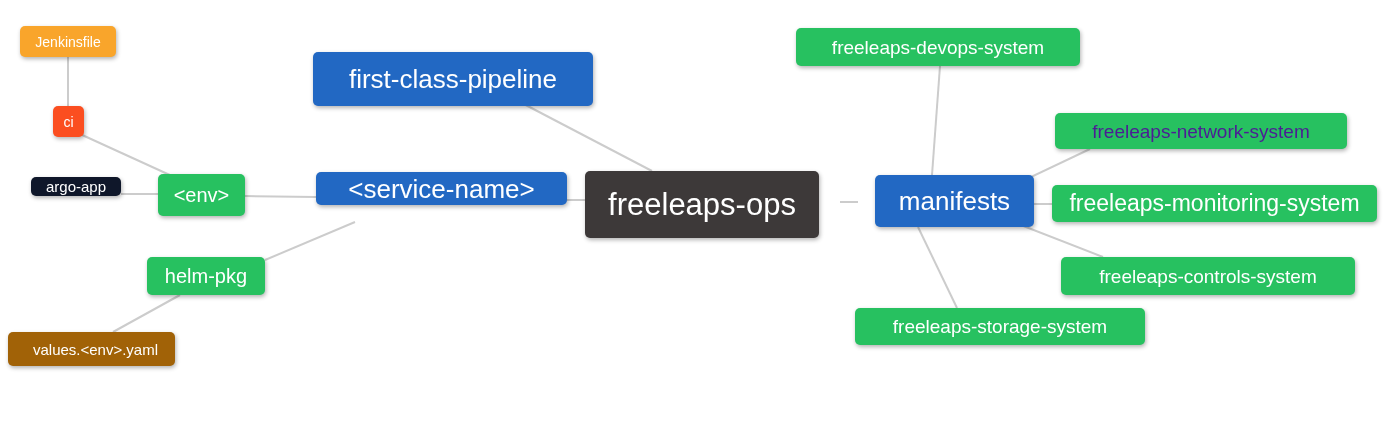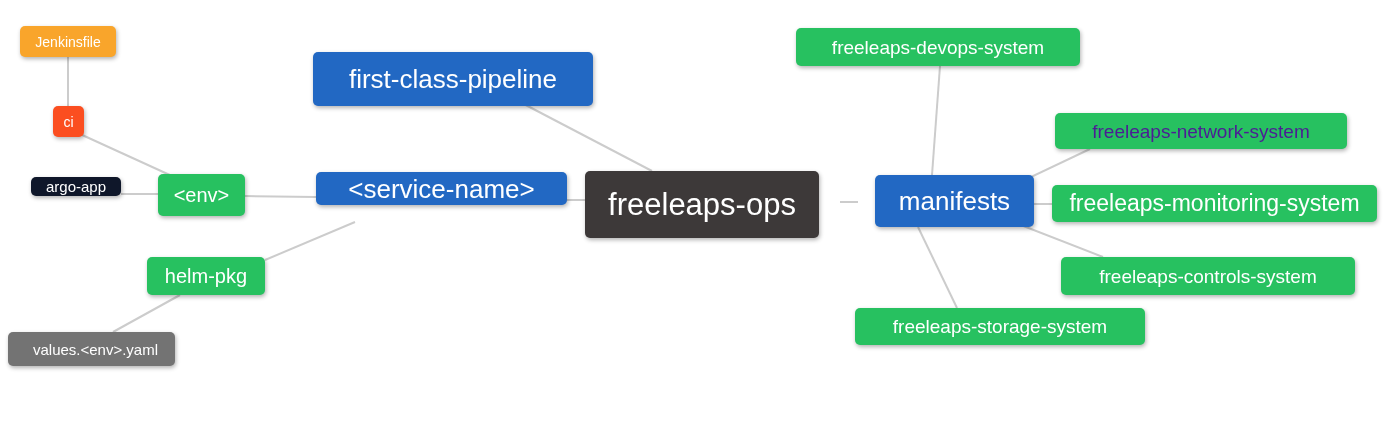--- a/index.html
+++ b/index.html
@@ -55,21 +55,21 @@
       <line x1="1012" y1="186" x2="1090" y2="149" stroke="#cccccc" stroke-width="2"></line>
       <line x1="1010" y1="204" x2="1052" y2="204" stroke="#cccccc" stroke-width="2"></line>
       <line x1="1008" y1="220" x2="1103" y2="257" stroke="#cccccc" stroke-width="2"></line>
       <line x1="918" y1="227" x2="957" y2="308" stroke="#cccccc" stroke-width="2"></line>
     </svg>
 <div class="node" style="left: 20px; top: 26px; width: 96px; height: 31px; font-size: 14px; background: rgb(249, 165, 43); color: rgb(255, 255, 255);">Jenkinsfile</div>
     <div class="node" style="left: 53px; top: 106px; width: 31px; height: 31px; font-size: 14px; background: rgb(251, 78, 32); color: rgb(255, 255, 255);">ci</div>
     <div class="node" style="left: 31px; top: 177px; width: 90px; height: 19px; font-size: 15px; background: #0f172a; color: rgb(255, 255, 255);">argo-app</div>
     <div class="node" style="left: 158px; top: 174px; width: 87px; height: 42px; font-size: 20px; background: rgb(39, 193, 96); color: rgb(255, 255, 255); text-align: center;">&lt;env&gt;</div>
     <div class="node" style="left: 147px; top: 257px; width: 118px; height: 38px; font-size: 20px; background: rgb(39, 193, 96); color: rgb(255, 255, 255);">helm-pkg</div>
-    <div class="node" style="left: 8px; top: 332px; width: 167px; height: 34px; font-size: 15px; background: #737373; color: rgb(255, 255, 255); padding-left: 8px;">values.&lt;env&gt;.yaml</div>
+    <div class="node" style="left: 8px; top: 332px; width: 167px; height: 34px; font-size: 15px; background: #a16207; color: rgb(255, 255, 255); padding-left: 8px;">values.&lt;env&gt;.yaml</div>
     <div class="node" style="left: 313px; top: 52px; width: 280px; height: 54px; font-size: 26px; background: rgb(34, 104, 195); color: rgb(255, 255, 255);">first-class-pipeline</div>
     <div class="node" style="left: 316px; top: 172px; width: 251px; height: 33px; font-size: 26px; background: rgb(34, 104, 195); color: rgb(255, 255, 255);">&lt;service-name&gt;</div>
     <div class="node" style="left: 585px; top: 171px; width: 234px; height: 67px; font-size: 31px; background: rgb(61, 57, 57); color: rgb(255, 255, 255);">freeleaps-ops</div>
     <div class="node" style="left: 851px; top: 175px; width: 159px; height: 52px; font-size: 26px; background: rgb(34, 104, 195); color: rgb(255, 255, 255); margin-left: 24px;">manifests</div>
     <div class="node" style="left: 796px; top: 28px; width: 284px; height: 38px; font-size: 19px; background: rgb(39, 193, 96); color: rgb(255, 255, 255);">freeleaps-devops-system</div>
     <div class="node" style="left: 1055px; top: 113px; width: 292px; height: 36px; font-size: 19px; background: rgb(39, 193, 96); color: #4c1d95;">freeleaps-network-system</div>
     <div class="node" style="left: 1052px; top: 185px; width: 325px; height: 37px; font-size: 23px; background: rgb(39, 193, 96); color: rgb(255, 255, 255);">freeleaps-monitoring-system</div>
     <div class="node" style="left: 1061px; top: 257px; width: 294px; height: 38px; font-size: 19px; background: rgb(39, 193, 96); color: rgb(255, 255, 255);">freeleaps-controls-system</div>
     <div class="node" style="left: 815px; top: 308px; width: 290px; height: 37px; font-size: 19px; background: rgb(39, 193, 96); color: rgb(255, 255, 255); margin-left: 40px;">freeleaps-storage-system</div>
   </div>

